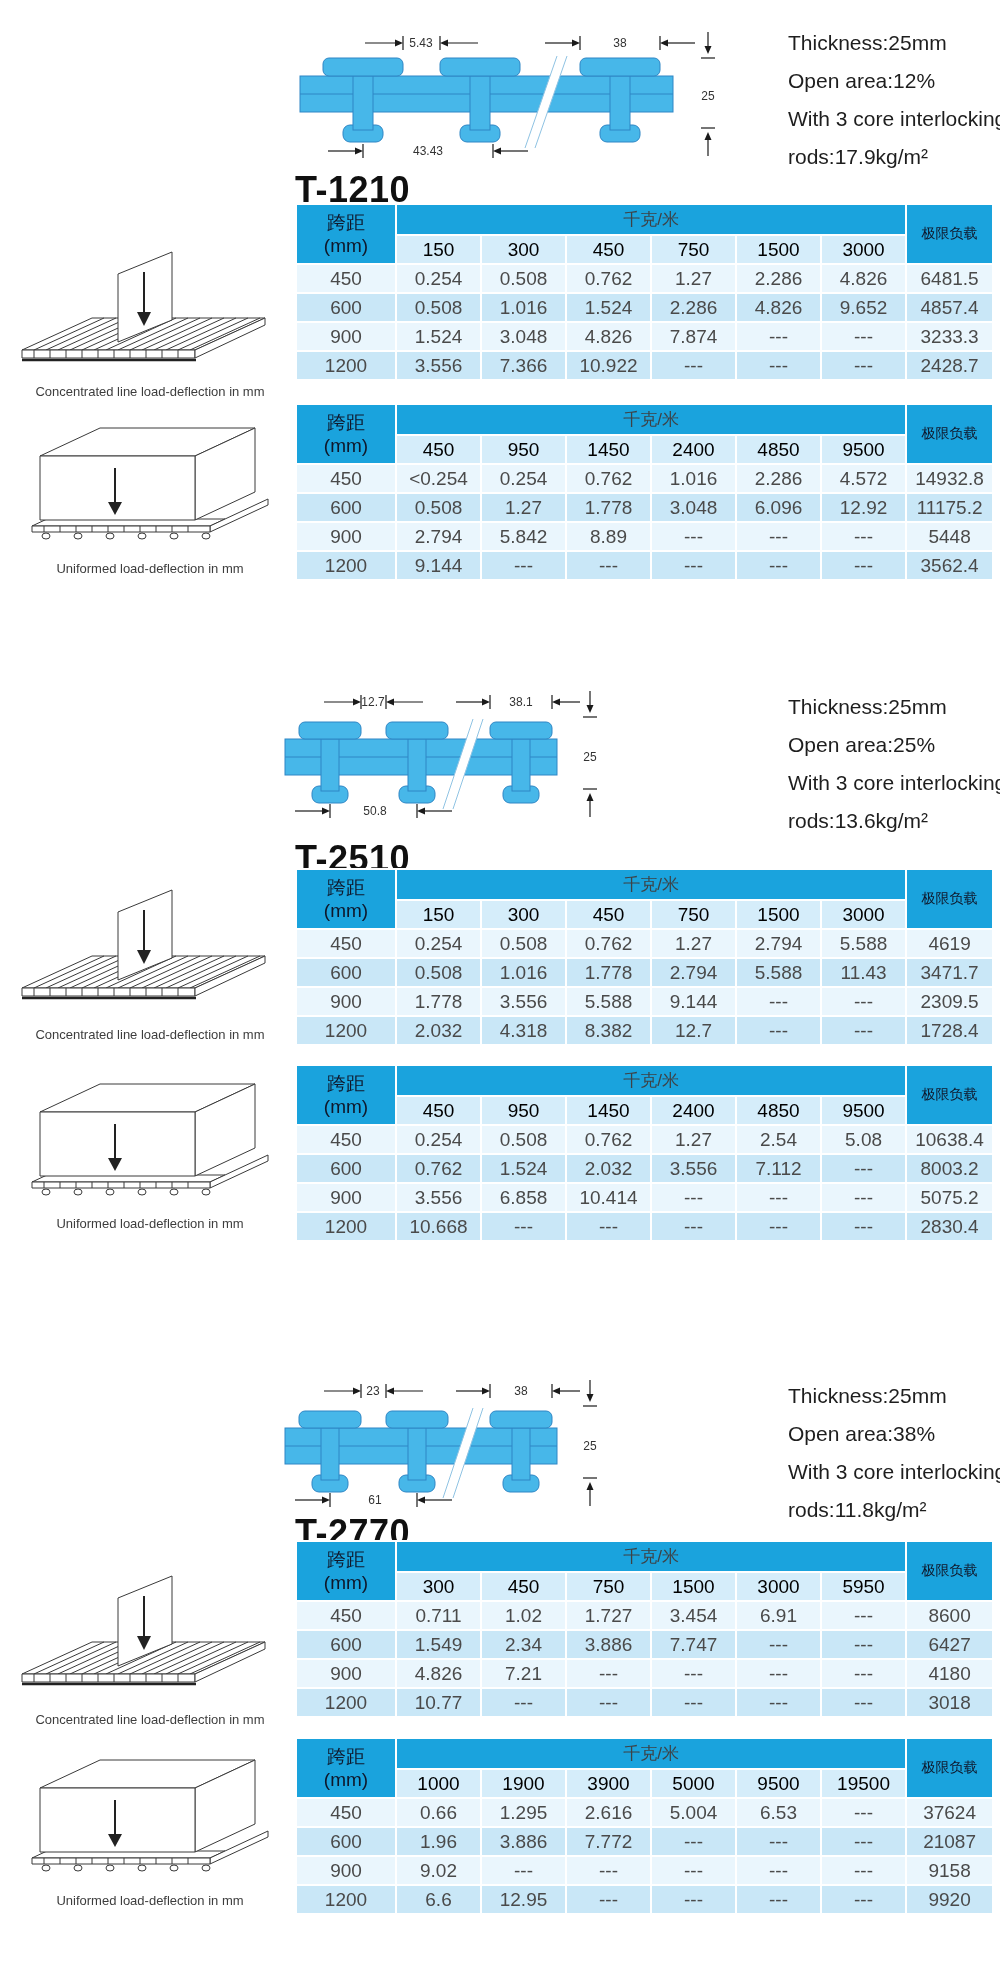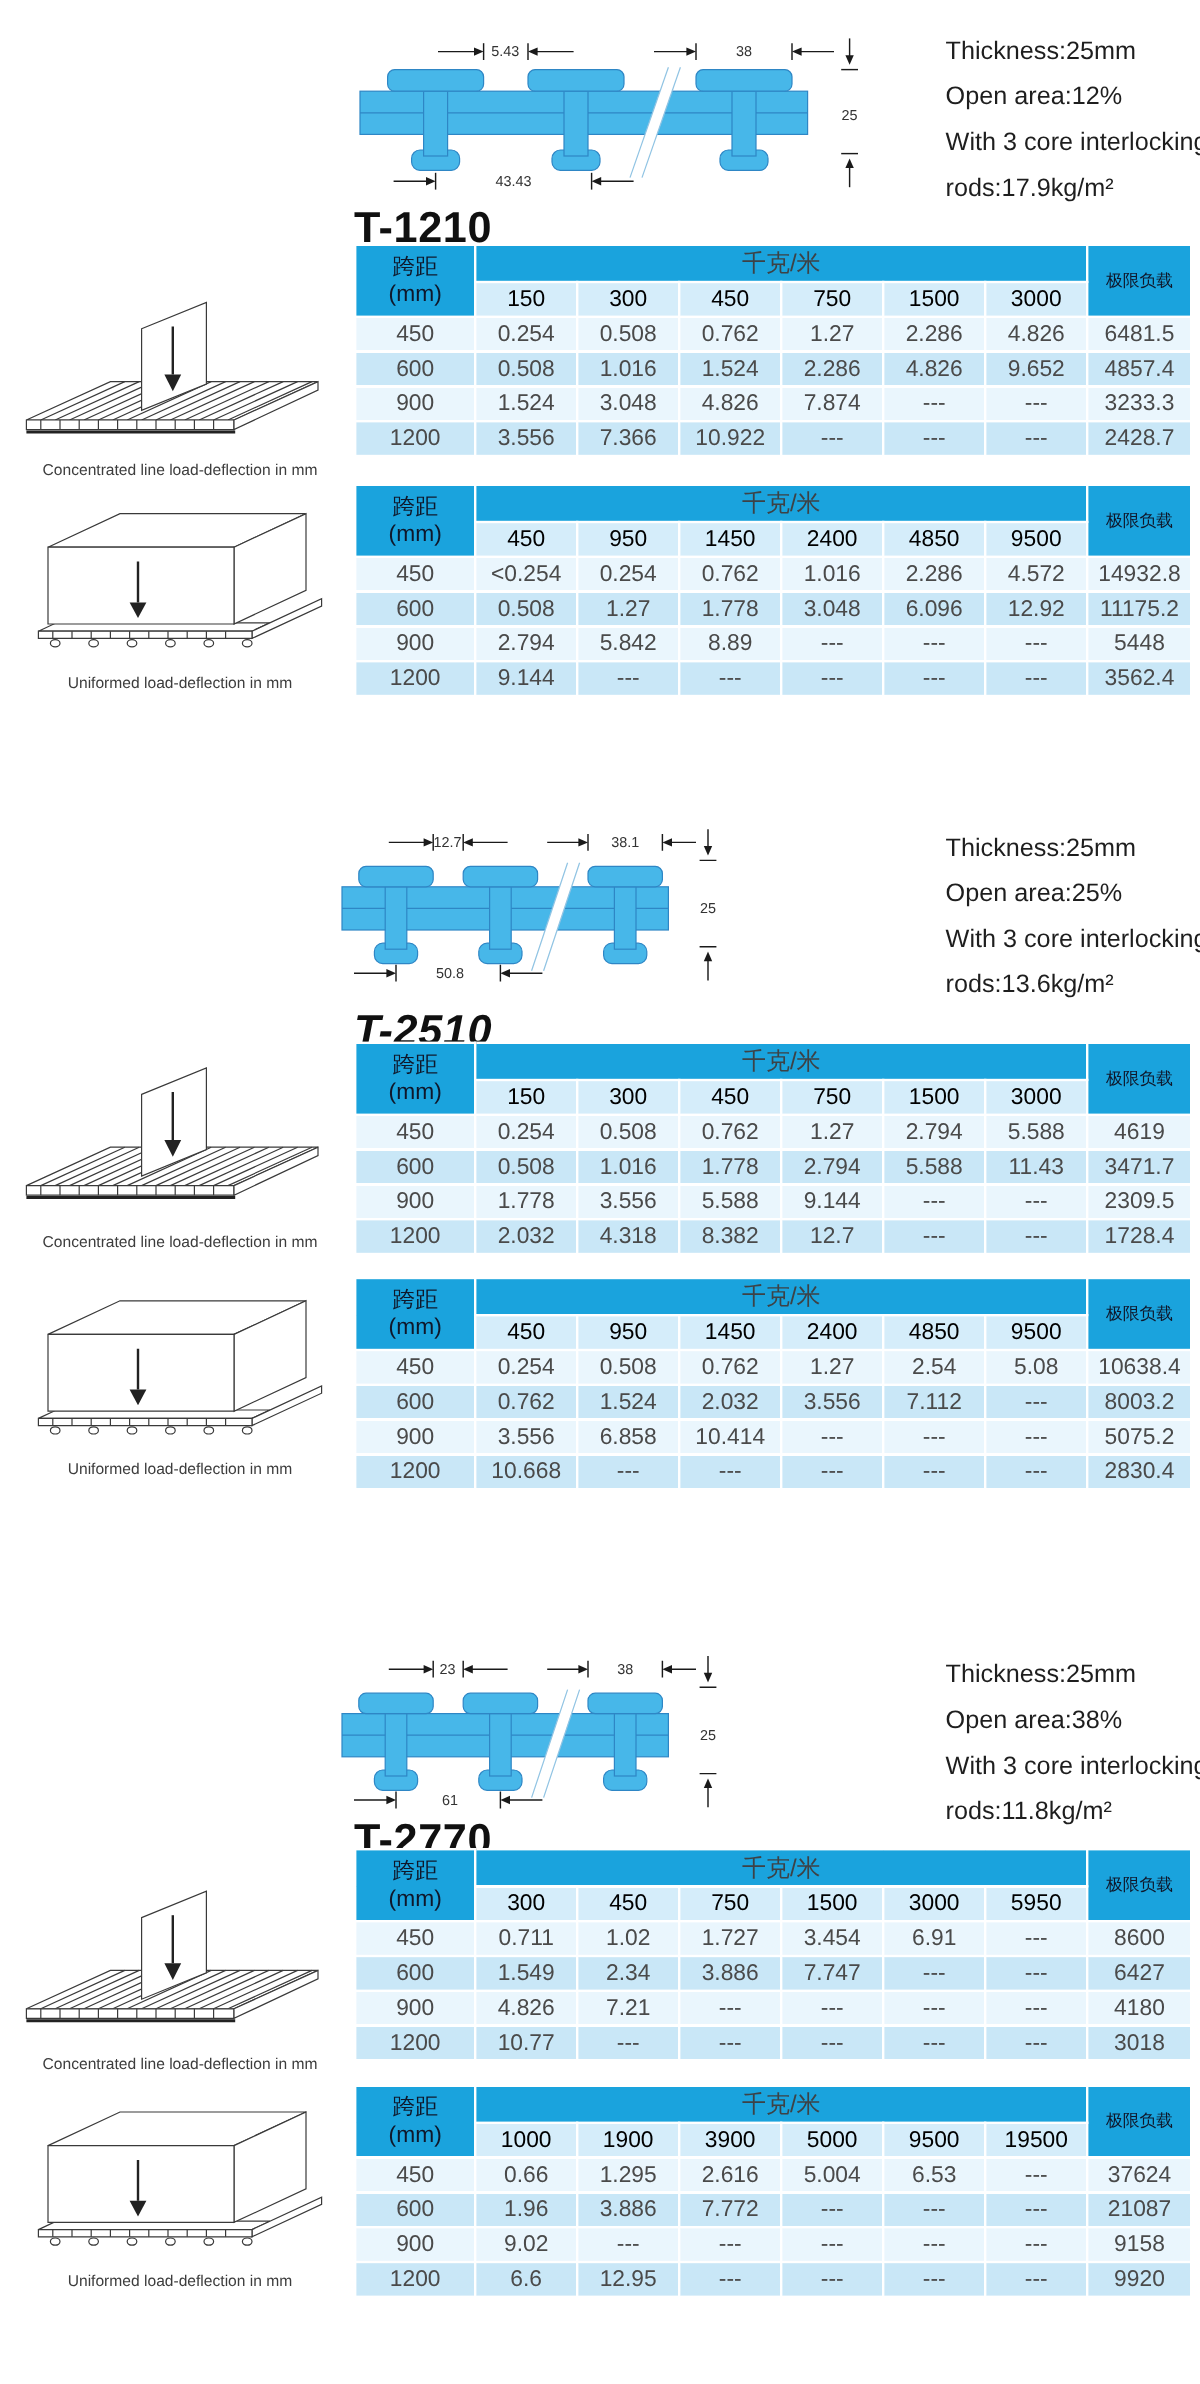--- a/index.html
+++ b/index.html
@@ -23,21 +23,21 @@
     font-size:19px; color:#4a4a4a;
   }
   .load-table th, .load-table td {
     border:2px solid #ffffff; text-align:center; vertical-align:middle;
     padding:0; font-weight:normal; overflow:hidden;
   }
   .load-table thead tr.h1 { height:31px; }
   .load-table thead tr.h2 { height:29px; }
   .load-table tbody tr { height:29px; }
   th.corner { background:var(--header-blue,#1AA3DD); color:#0f172a; font-size:19px; line-height:23px; }
-  th.load   { background:var(--header-blue,#1AA3DD); color:#3d4246; font-size:20px; }
+  th.load   { background:var(--header-blue,#1AA3DD); color:#3d4246; font-size:17px; }
   th.limit  { background:var(--header-blue,#1AA3DD); color:#0f172a; font-size:14px; }
   th.sub    { background:var(--subheader,#D5EDFA); color:#000000; }
   tr.light td { background:var(--row-light,#EAF6FD); }
   tr.mid   td { background:var(--row-mid,#C9E7F7); }
   .caption {
     position:absolute; left:8px; width:284px; text-align:center;
     font-size:13px; color:#3d3d3d;
   }
   .illus, .profile { position:absolute; }
   .pf { fill:var(--profile-fill,#47B7E9); stroke:var(--profile-stroke,#2E86C5); stroke-width:1; }
@@ -398,21 +398,21 @@
           <polygon class="ah" points="137,122 145,118.5 145,125.5"></polygon>
         <text class="dimtxt" x="95" y="126">50.8</text>
       </g>
     </svg>
     <div class="specs" style="top:688px;">
       <div>Thickness:25mm</div>
       <div>Open area:25%</div>
       <div>With 3 core interlocking</div>
       <div>rods:13.6kg/m²</div>
     </div>
-    <h2 class="title" style="top:838px;font-style:italic;">T-2510</h2>
+    <h2 class="title" style="top:838px;">T-2510</h2>
     <table class="load-table" style="top:868px;">
         <colgroup>
           <col style="width: 100px;">
           <col style="width: 85px;">
           <col style="width: 85px;">
           <col style="width: 85px;">
           <col style="width: 85px;">
           <col style="width: 85px;">
           <col style="width: 85px;">
           <col style="width: 87px;">

